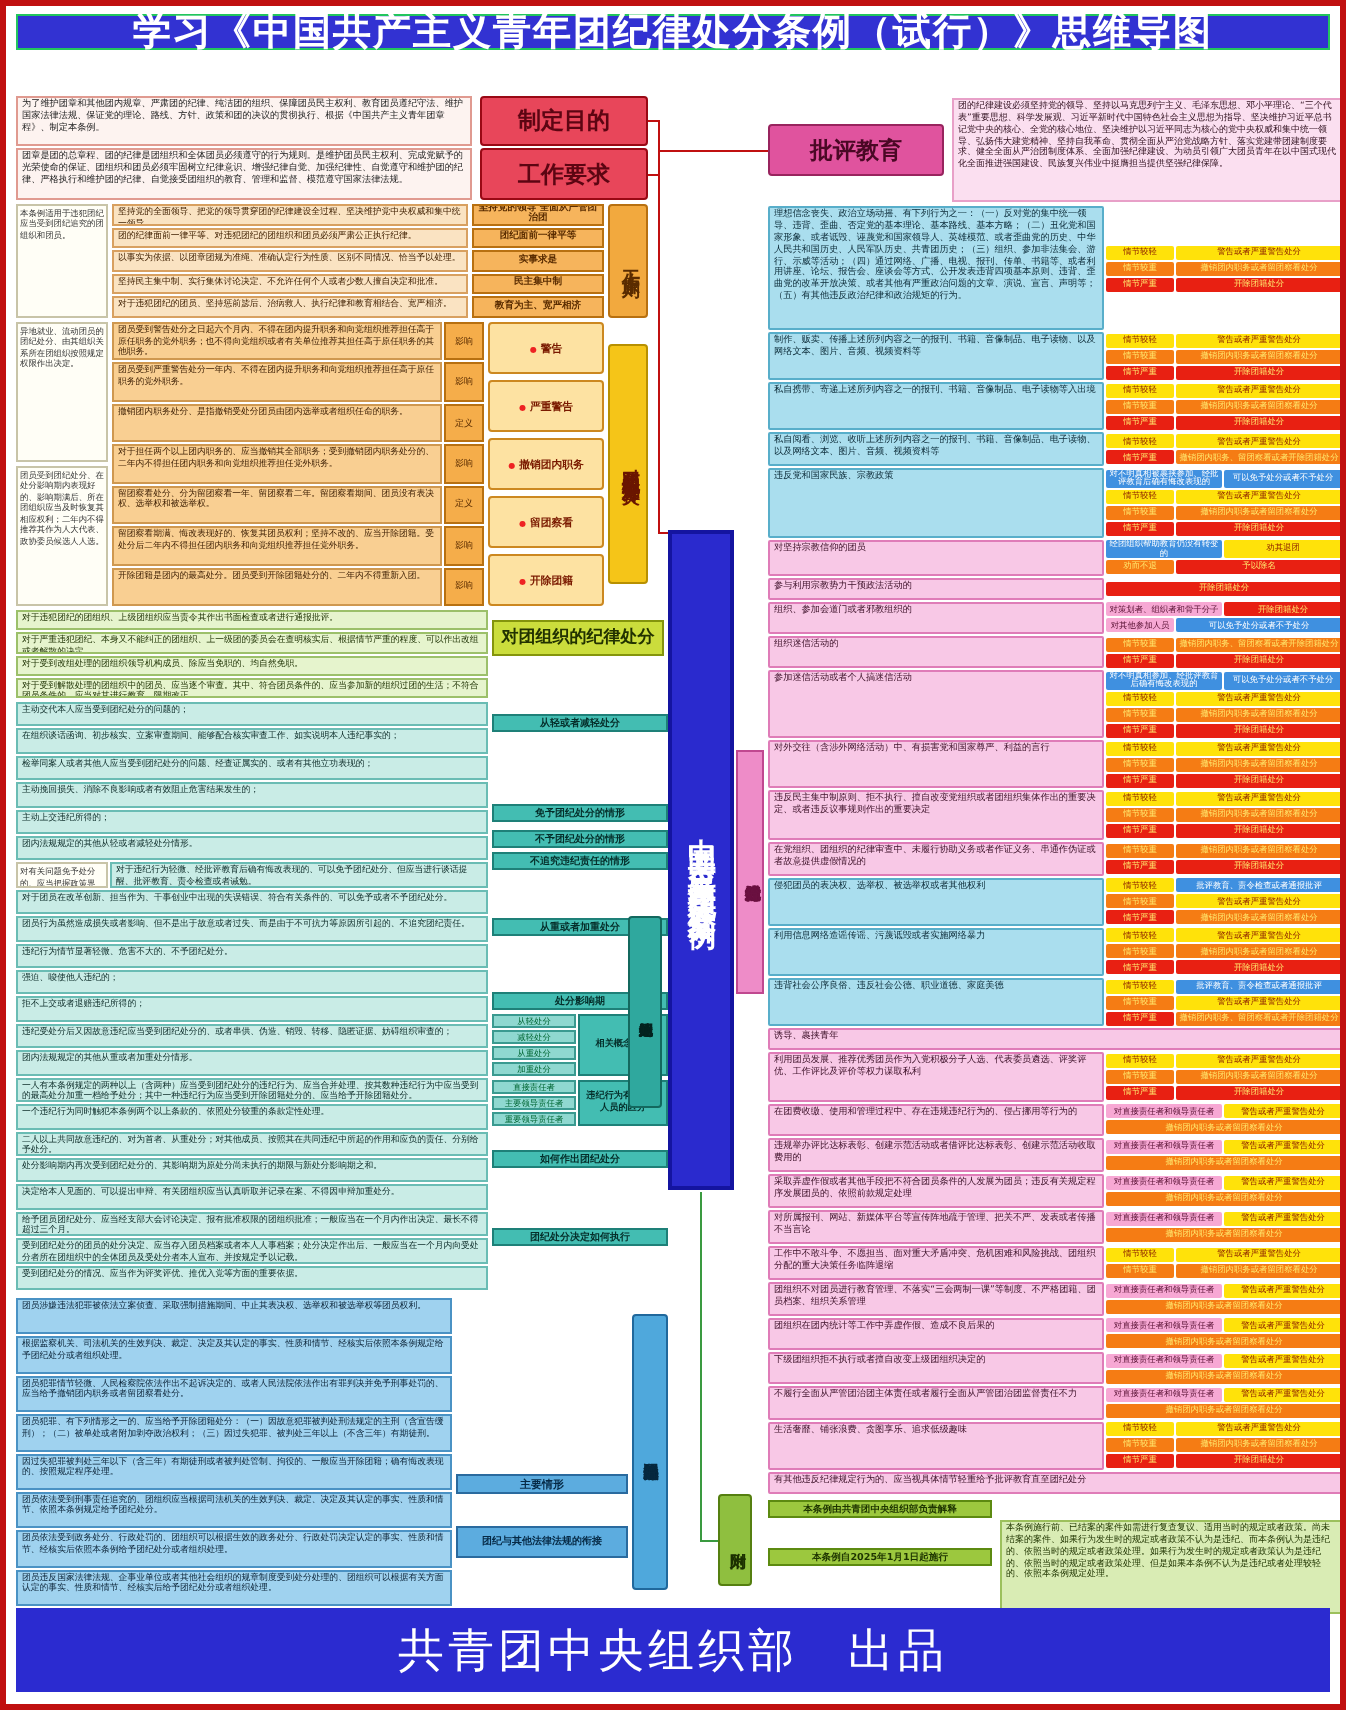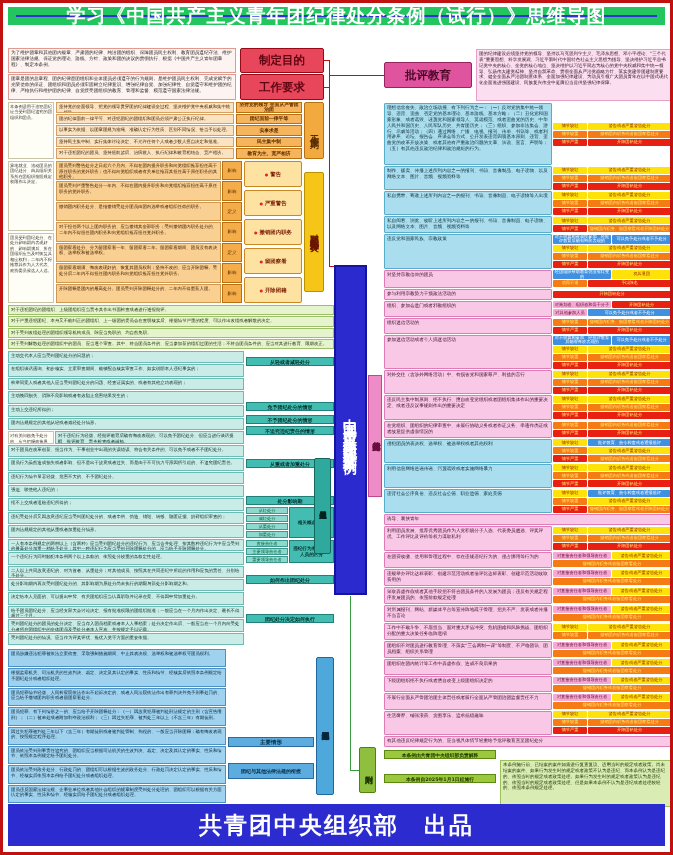--- a/index.html
+++ b/index.html
@@ -1,19 +1,19 @@
 <!DOCTYPE html>
 <html><head>
 <meta charset="utf-8">
 <style>
 *{box-sizing:border-box;margin:0;padding:0}
 html,body{background:#888}
 .page{position:relative;width:673px;height:855px;background:#fff;border:3px solid #c01010;font-family:"DejaVu Sans",sans-serif;overflow:hidden;margin:0 auto}
-.titlebar{position:absolute;left:5px;top:4px;right:5px;height:18px;background:#3232d2;border:8px solid #22c55e;color:#fff;font-weight:bold;font-size:19px;display:flex;align-items:center;justify-content:center;letter-spacing:1px}
-.footer{position:absolute;left:5px;bottom:6px;right:5px;height:42px;background:#2b2bd0;color:#fff;font-weight:bold;font-size:23px;display:flex;align-items:center;justify-content:center;letter-spacing:2px}
+.titlebar{position:absolute;left:5px;top:4px;right:5px;height:18px;background:#3232d2;border:1px solid #22c55e;color:#fff;font-weight:bold;font-size:19px;display:flex;align-items:center;justify-content:center;letter-spacing:1px}
+.footer{position:absolute;left:5px;bottom:6px;right:5px;height:42px;background:#2b2bd0;color:#fff;font-weight:normal;font-size:23px;display:flex;align-items:center;justify-content:center;letter-spacing:2px}
 
 .para{background:#fdf3f0;border:1px solid #e09a90;font-size:4.6px;line-height:1.3;color:#222;padding:1px 2px;overflow:hidden;flex:1}
 .redbox{width:84px;background:#e8465a;border:1px solid #990814;color:#5c0512;font-weight:bold;font-size:11.5px;display:flex;align-items:center;justify-content:center;border-radius:2px}
 .vlab{writing-mode:vertical-rl;text-orientation:upright;font-weight:bold;display:flex;align-items:center;justify-content:center;border-radius:2px;flex:none}
 .mini{background:#fffef6;border:1px solid #c8c4a8;font-size:4.2px;line-height:1.3;padding:1px;color:#333;overflow:hidden}
 .grow{flex:1}
 
 #s1{position:absolute;left:5px;top:45px;width:316px;height:25px;display:flex;gap:4px}
 #s2{position:absolute;left:5px;top:71px;width:316px;height:26px;display:flex;gap:4px}
 #s3{position:absolute;left:5px;top:99px;width:316px;height:57px;display:flex;gap:2px}
@@ -195,20 +195,23 @@
     <div class="vlab vlab-y">对团员的纪律处分种类</div>
   </div>
 
   <div id="s5">
     <div id="s5rows">
         <div class="row-g">对于违犯团纪的团组织、上级团组织应当责令其作出书面检查或者进行通报批评。</div>
         <div class="row-g">对于严重违犯团纪、本身又不能纠正的团组织、上一级团的委员会在查明核实后、根据情节严重的程度、可以作出改组或者解散的决定。</div>
         <div class="row-g">对于受到改组处理的团组织领导机构成员、除应当免职的、均自然免职。</div>
         <div class="row-g">对于受到解散处理的团组织中的团员、应当逐个审查。其中、符合团员条件的、应当参加新的组织过团的生活；不符合团员条件的、应当对其进行教育、限期改正。</div>
       </div>
+    <div id="s5rc">
+      <div class="lab-yg">对团组织的纪律处分</div>
+    </div>
   </div>
 
   <div id="s6">
     <div id="s6rows">
         <div class="s6row">
           <div class="row-c grow">主动交代本人应当受到团纪处分的问题的；</div>
         </div>
         <div class="s6row">
           <div class="row-c grow">在组织谈话函询、初步核实、立案审查期间、能够配合核实审查工作、如实说明本人违纪事实的；</div>
         </div>

